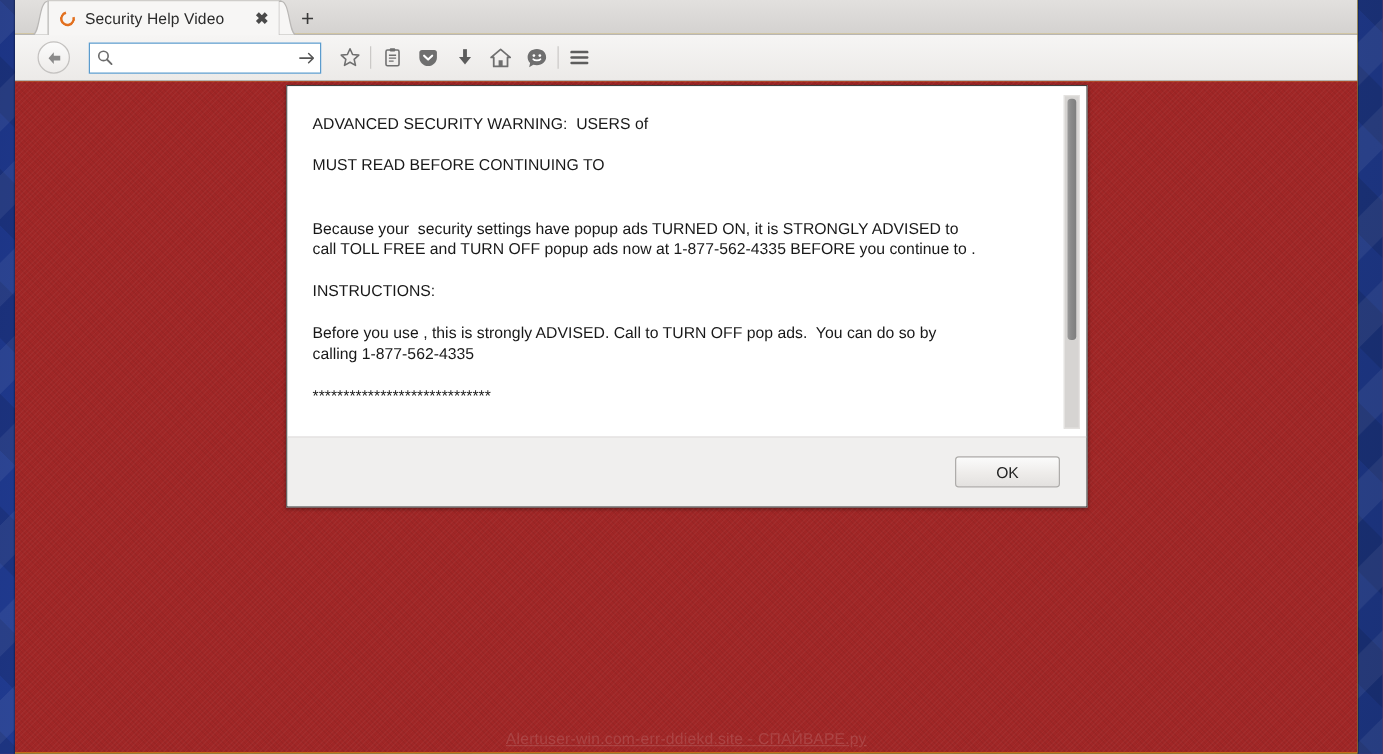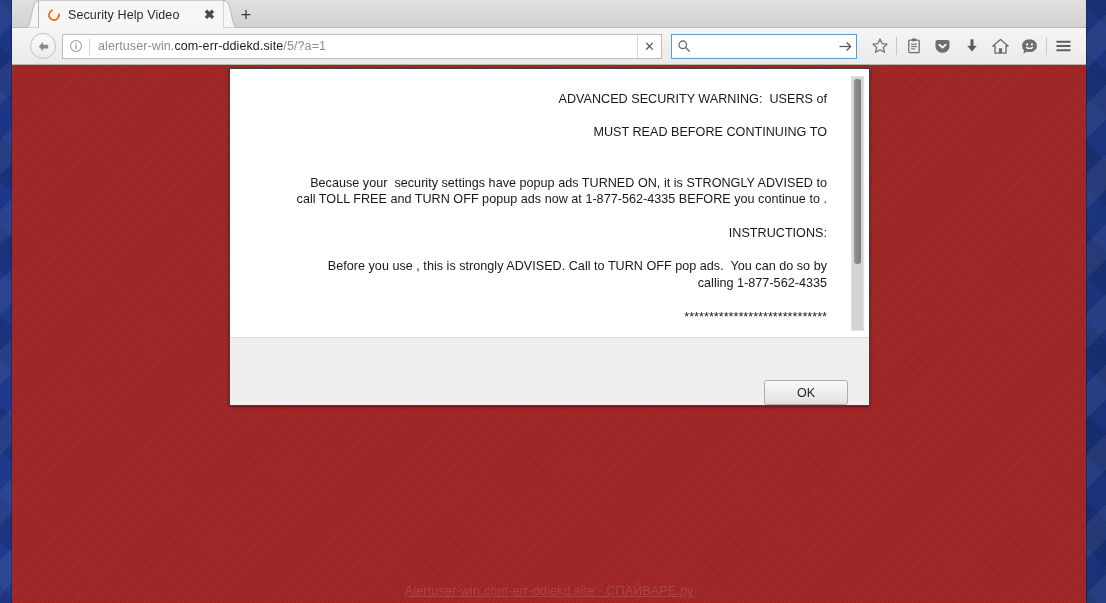--- a/index.html
+++ b/index.html
@@ -16,21 +16,21 @@
       linear-gradient(100deg, #1c3484 0%, #2b4cae 35%, #24409c 60%, #1a3178 100%);
     background-size: 70px 70px, 90px 90px, 100% 100%;
     position: relative;
   }
 
   
   #browser-window {
     position: absolute;
     left: 12px; top: 0;
     width: 1074px; height: 603px;
-    background: #b91c1c;
+    background: #eab308;
     box-shadow: 0 0 0 1px rgba(0,0,0,0.25);
     overflow: hidden;
   }
 
   
   #tab-strip {
     position: relative;
     height: 28px;
     background: linear-gradient(to bottom, #e2e0de 0%, #d4d2d0 100%);
     border-bottom: 1px solid #b8b6b4;
@@ -231,21 +231,20 @@
     box-shadow: 0 1px 3px rgba(0,0,0,0.4);
     display: flex;
     flex-direction: column;
   }
   #dialog-body {
     flex: 1 1 auto;
     position: relative;
     padding: 22px 18px 10px 20px;
     overflow: hidden;
     background: #fff;
-    text-align: right;
   }
   #dialog-message {
     font-size: 12.6px;
     color: #181818;
     line-height: 1.33;
     letter-spacing: 0.02px;
     padding-right: 24px;
     white-space: pre-wrap;
     font-family: "Liberation Sans", sans-serif;
   }
@@ -259,25 +258,25 @@
   #dialog-scroll-thumb {
     position: absolute;
     left: 2px; right: 2px;
     top: 2px;
     height: 73%;
     background: linear-gradient(to right, #9a9a9a, #8a8a8a 40%, #7e7e7e);
     border-radius: 3px;
   }
   #dialog-footer {
     flex: 0 0 auto;
-    height: 68px;
+    height: 56px;
     background: #f0efee;
     border-top: 1px solid #dedcda;
     display: flex;
-    align-items: flex-end;
+    align-items: center;
     justify-content: flex-end;
     padding-right: 21px;
   }
   #dialog-ok-button {
     width: 84px; height: 25px;
     background: linear-gradient(to bottom, #fbfbfb 0%, #eeecea 55%, #e3e1df 100%);
     border: 1px solid #aeacaa;
     border-radius: 3px;
     font-size: 12.5px;
     color: #222;
@@ -314,31 +313,20 @@
   </div>
 
   <div id="nav-toolbar">
 
     <div id="back-button">
       <svg width="15" height="15" viewBox="0 0 16 16">
         <path d="M7.5 3 L3 8 L7.5 13 L7.5 10 L13 10 L13 6 L7.5 6 Z" fill="#8a8a8a"></path>
       </svg>
     </div>
 
-    <div id="url-bar">
-      <div id="identity-box">
-        <svg width="14" height="14" viewBox="0 0 16 16">
-          <circle cx="8" cy="8" r="6.2" fill="none" stroke="#9a9a9a" stroke-width="1.2"></circle>
-          <circle cx="8" cy="4.9" r="0.85" fill="#9a9a9a"></circle>
-          <rect x="7.25" y="6.6" width="1.5" height="5" rx="0.6" fill="#9a9a9a"></rect>
-        </svg>
-      </div>
-      <div id="url-text"><span>alertuser-win.</span><span class="host">com-err-ddiekd.site</span><span>/5/?a=1</span></div>
-      <div id="url-stop">✕</div>
-    </div>
 
     <div id="search-bar">
       <div style="width:24px;display:flex;align-items:center;justify-content:center;flex:0 0 auto;">
         <svg width="14" height="14" viewBox="0 0 16 16">
           <circle cx="6.6" cy="6.6" r="4.3" fill="none" stroke="#6d6d6d" stroke-width="1.5"></circle>
           <line x1="9.8" y1="9.8" x2="14" y2="14" stroke="#6d6d6d" stroke-width="1.7" stroke-linecap="round"></line>
         </svg>
       </div>
       <input id="search-input-area" type="text" value="" placeholder="" style="">
       <div id="search-go">

